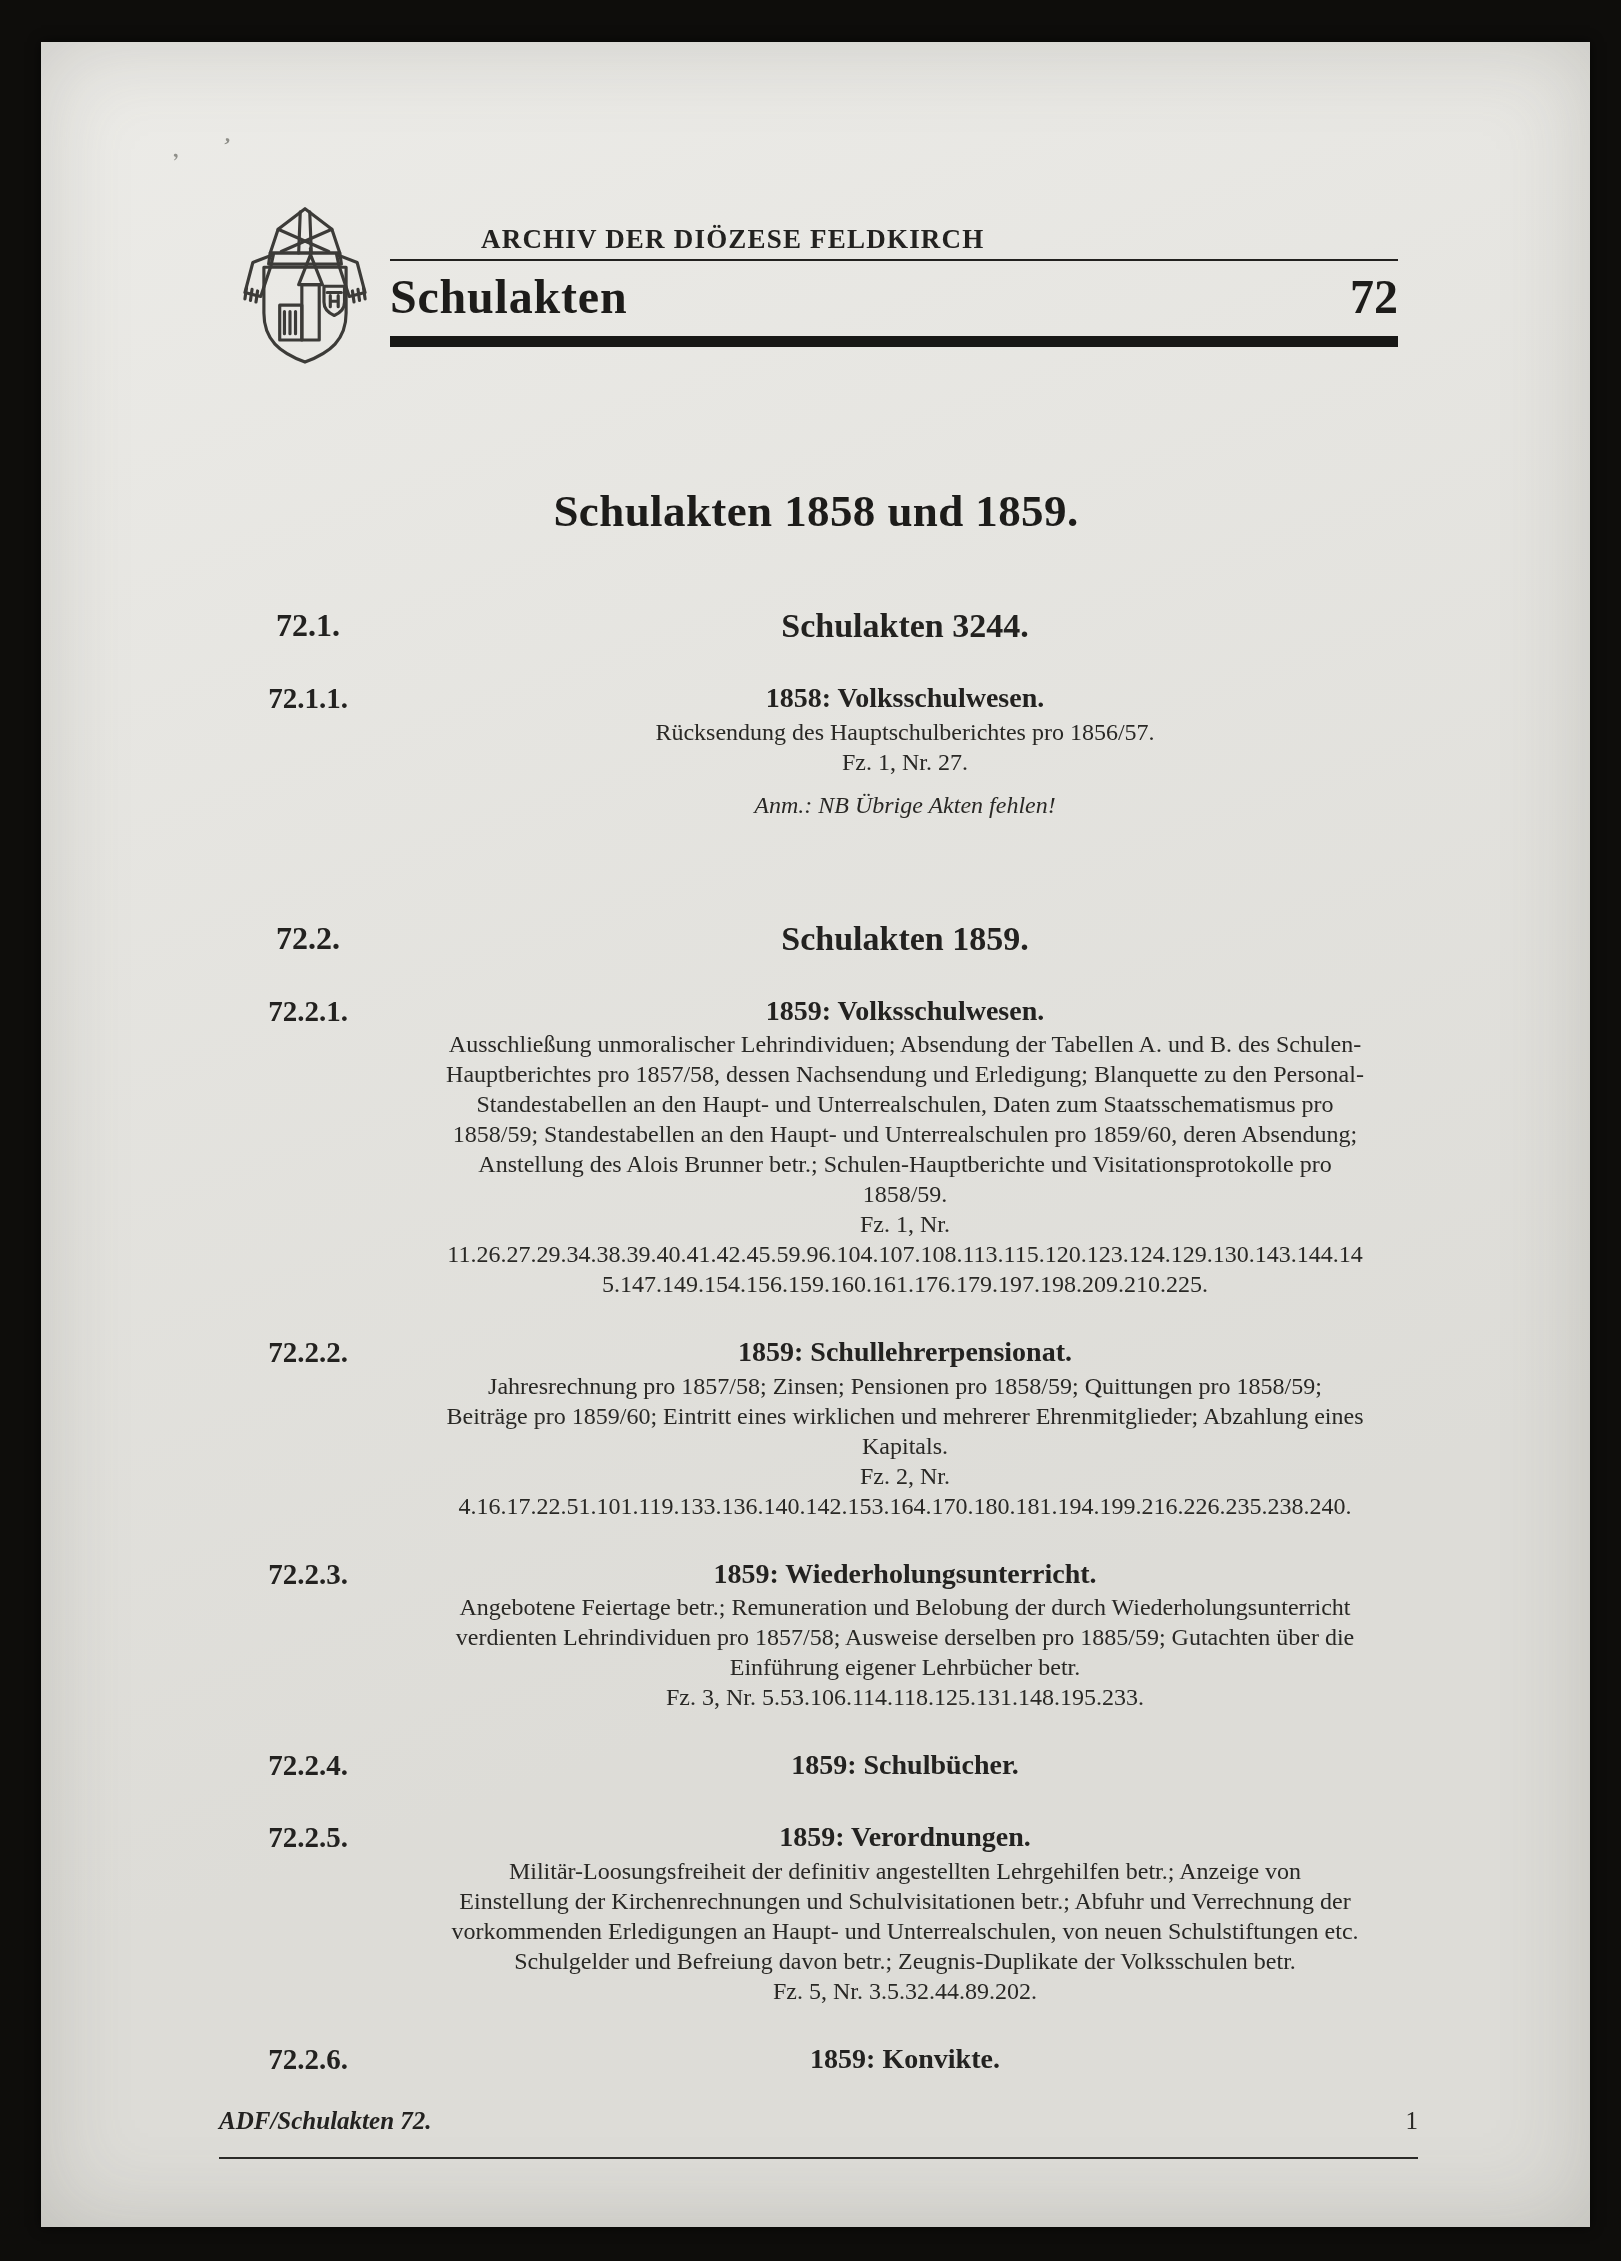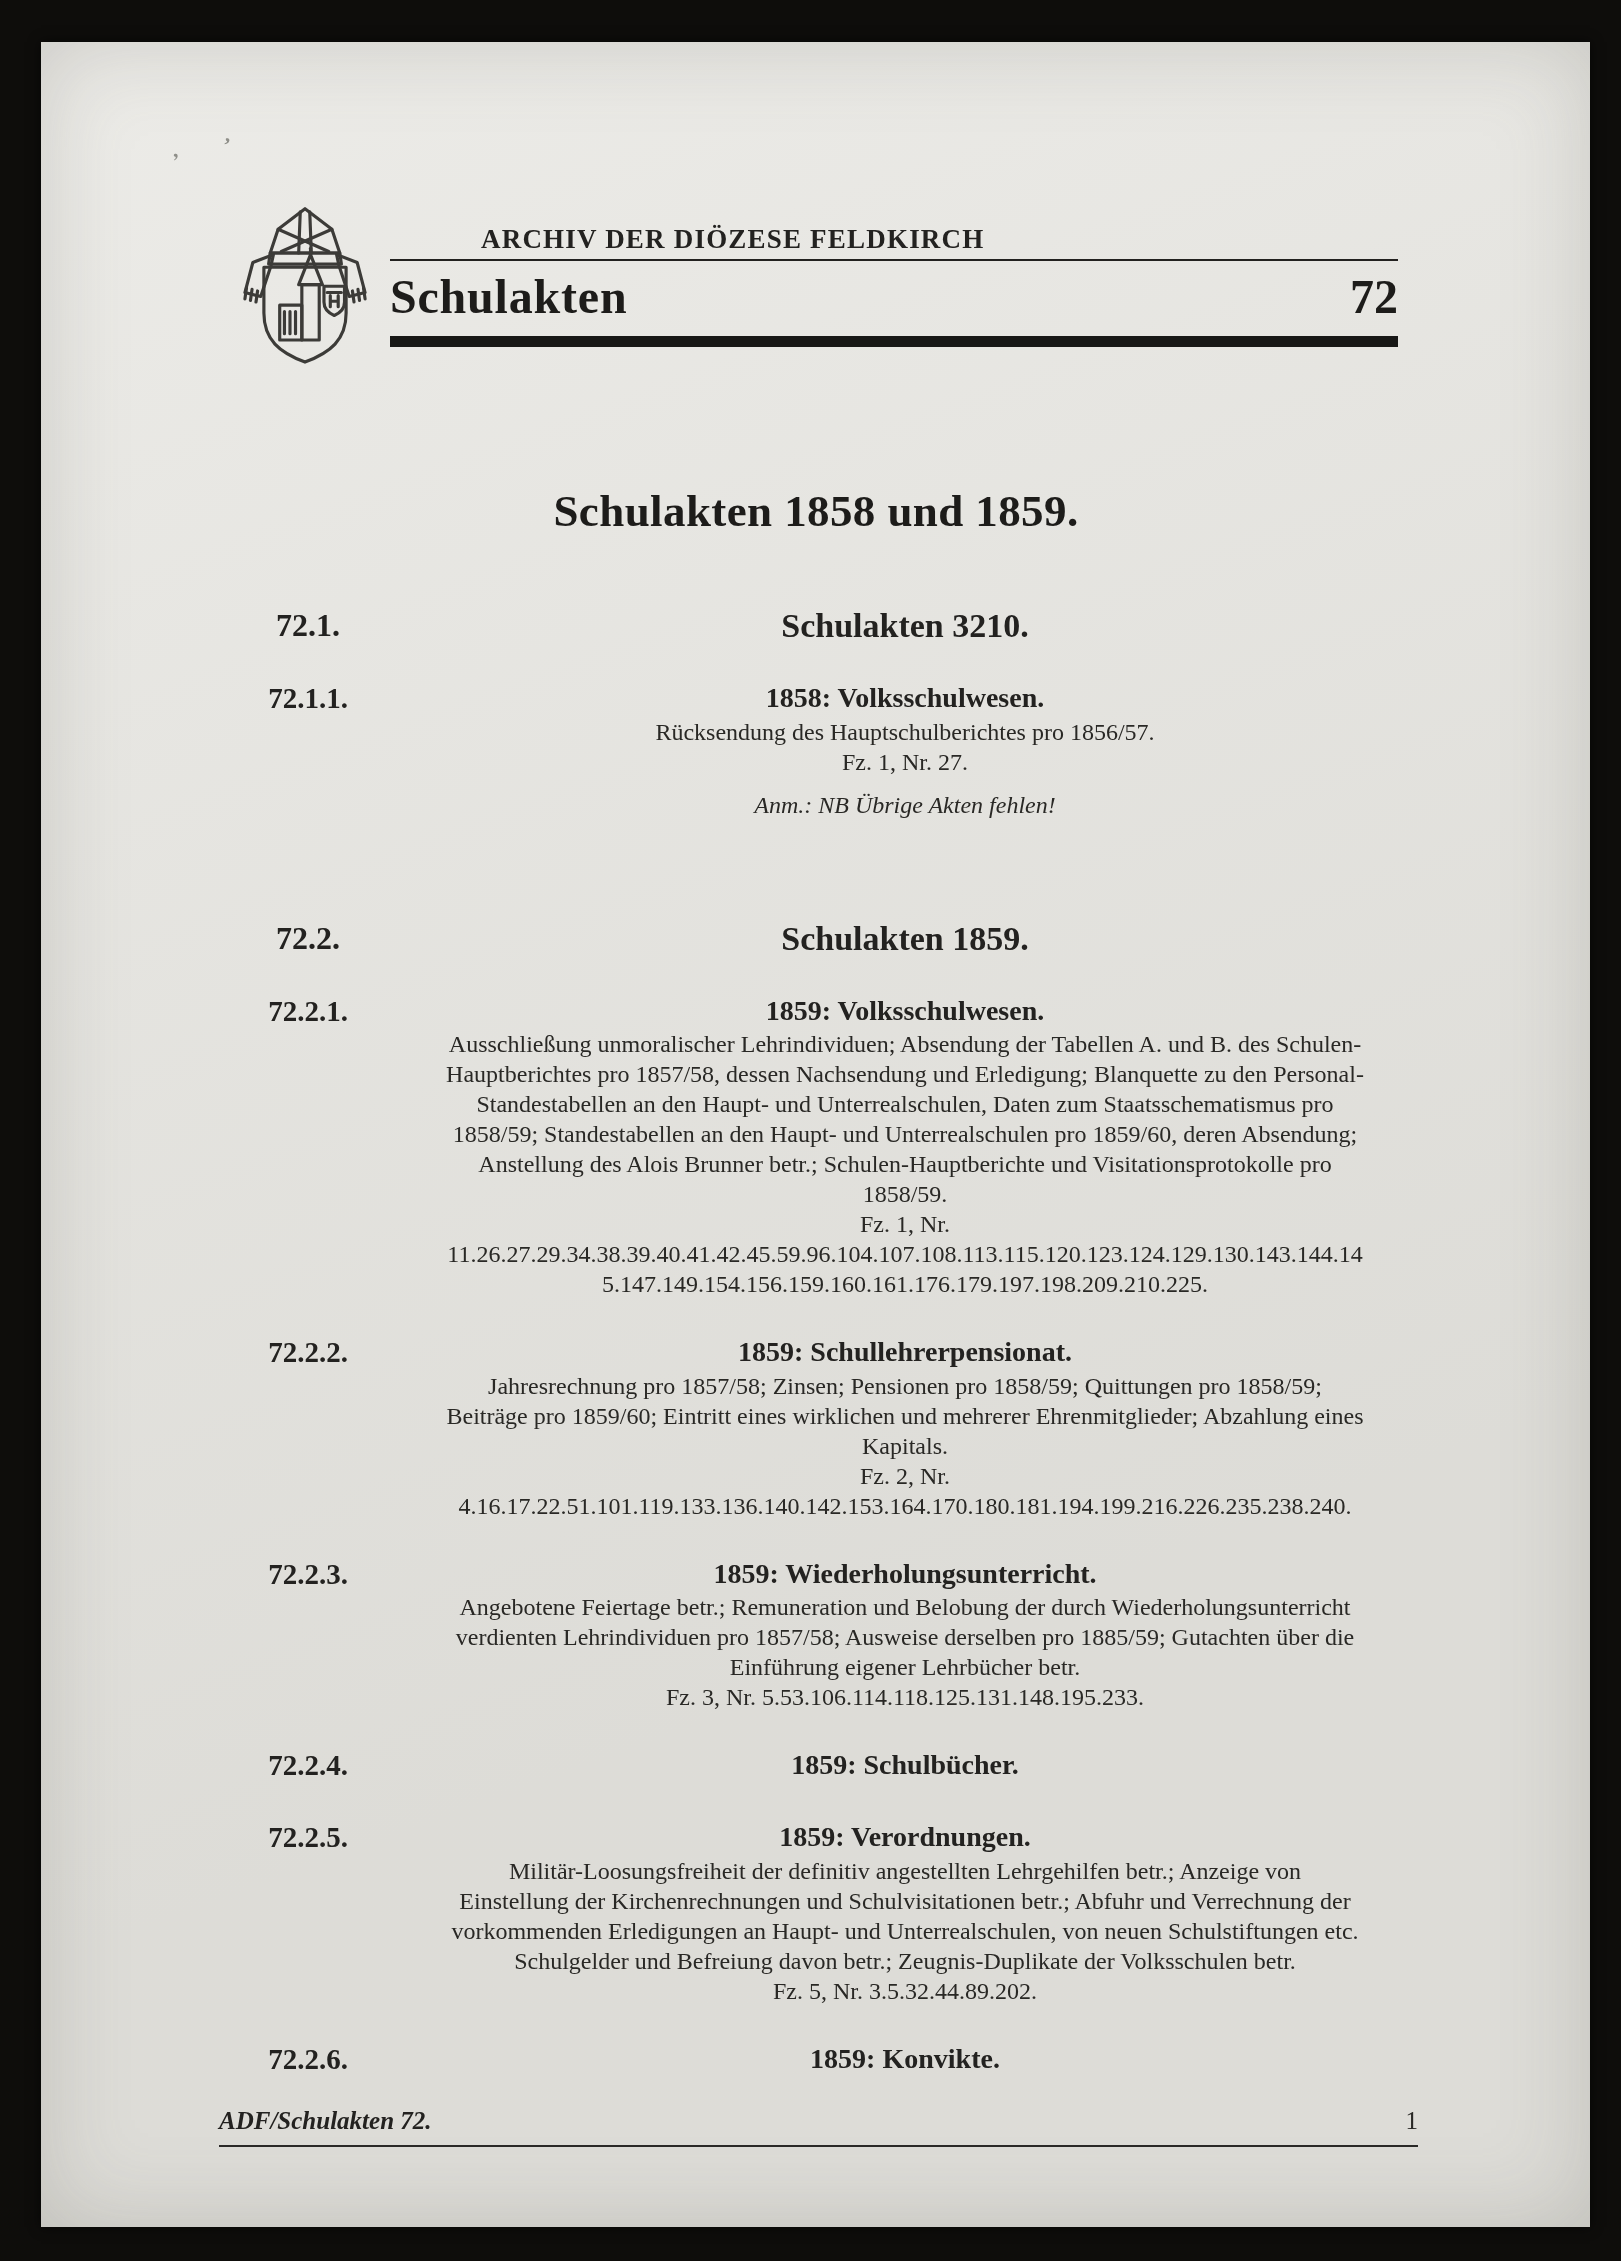--- a/index.html
+++ b/index.html
@@ -63,21 +63,21 @@
   .level1 .sec-heading{font-size:34px;line-height:39px;}
   .level2 .sec-heading{font-size:28px;line-height:34px;margin-bottom:1.6px;}
   .body-line{
     font-size:24px;line-height:30px;color:#292825;white-space:nowrap;
   }
   .body-line.italic{font-style:italic;margin-top:13px;}
 
   
   .footer{
     position:absolute;left:178px;right:172px;top:2064px;
-    border-bottom:2.4px solid #2a2927;padding-bottom:10px;
+    border-bottom:2.4px solid #2a2927;padding-bottom:22px;
     display:flex;justify-content:space-between;align-items:baseline;
   }
   .footer-left{font-size:25px;font-weight:bold;font-style:italic;line-height:29px;color:#232220;}
   .footer-page{font-size:25px;line-height:29px;color:#292825;}
 </style>
 </head>
 <body>
 
 <div class="paper">
 
@@ -121,21 +121,21 @@
     </div>
     <div class="thick-rule"></div>
   </div>
 
   <div class="main">
     <h1 class="doc-title">Schulakten 1858 und 1859.</h1>
     <div id="sections">
         <div class="section level1">
           <div class="sec-num">72.1.</div>
           <div class="sec-content">
-            <div class="sec-heading">Schulakten 3210.</div>
+            <div class="sec-heading">Schulakten 3244.</div>
           </div>
         </div>
         <div class="section level2">
           <div class="sec-num">72.1.1.</div>
           <div class="sec-content">
             <div class="sec-heading">1858: Volksschulwesen.</div>
             <div class="body-line">Rücksendung des Hauptschulberichtes pro 1856/57.</div>
             <div class="body-line">Fz. 1, Nr. 27.</div>
             <div class="body-line italic">Anm.: NB Übrige Akten fehlen!</div>
           </div>

